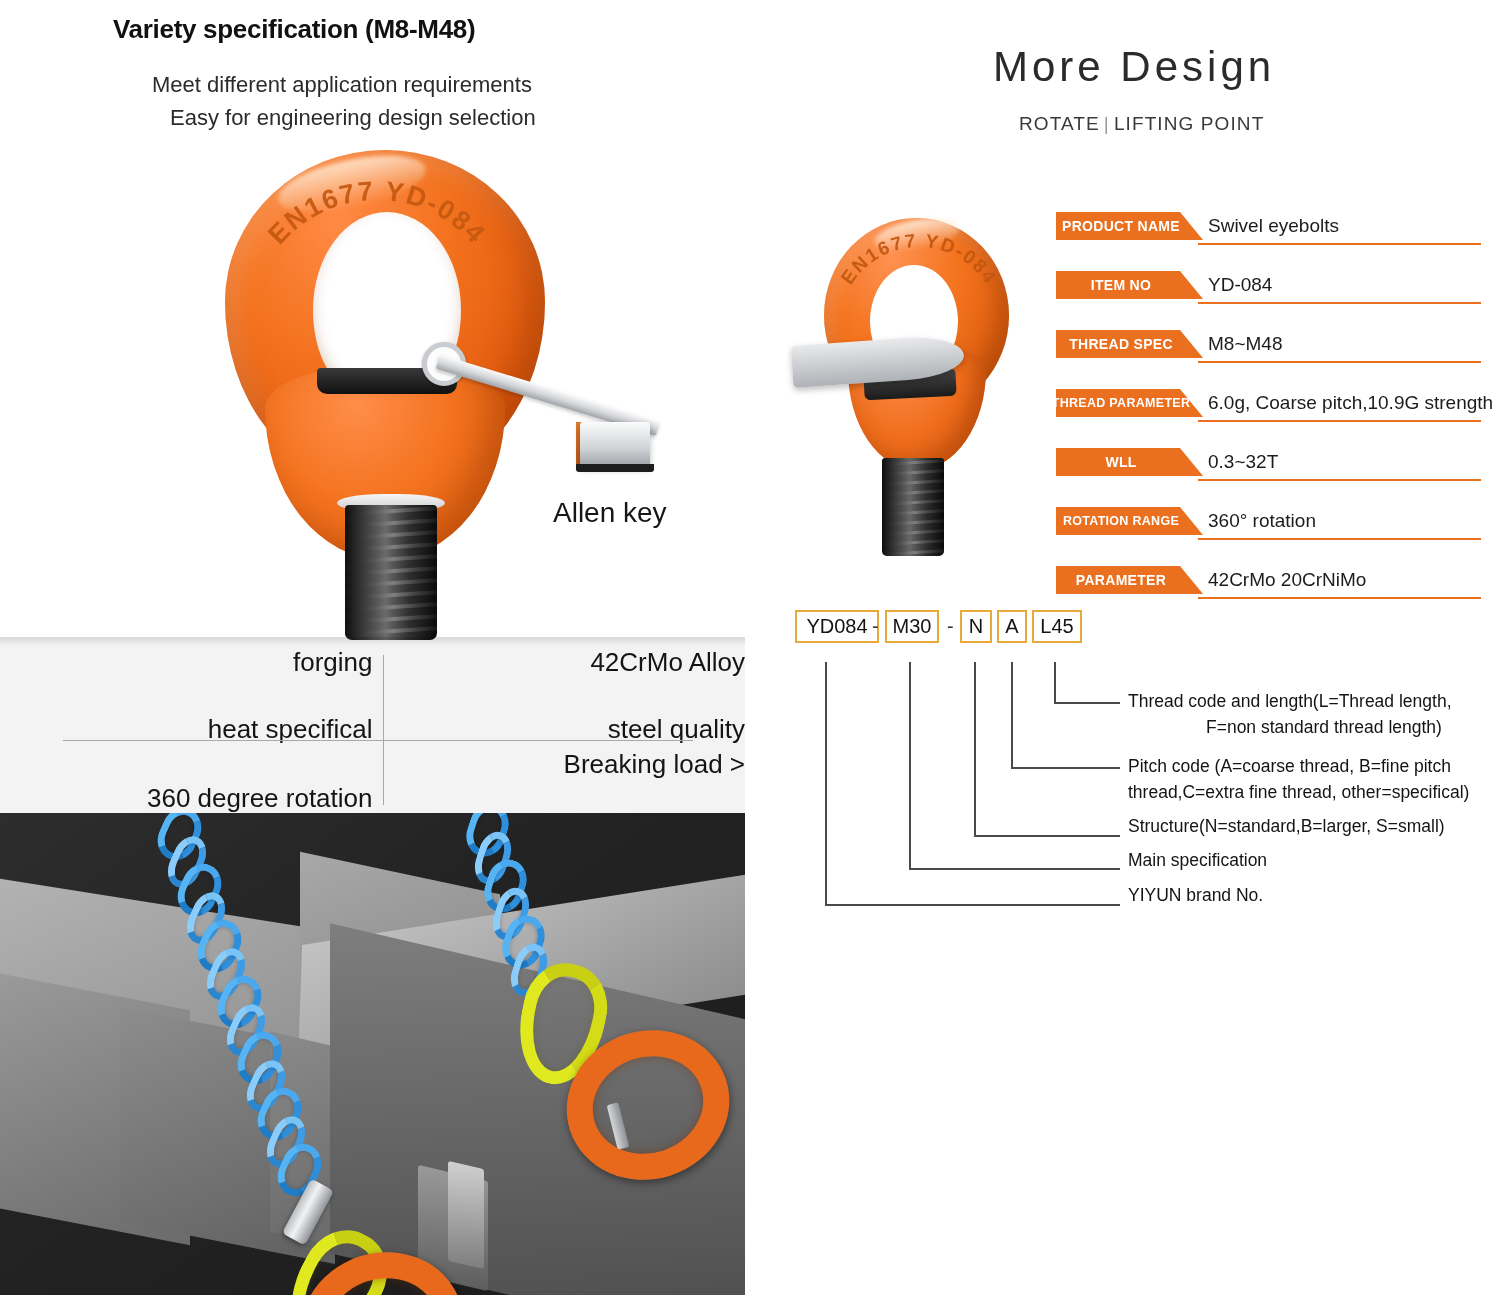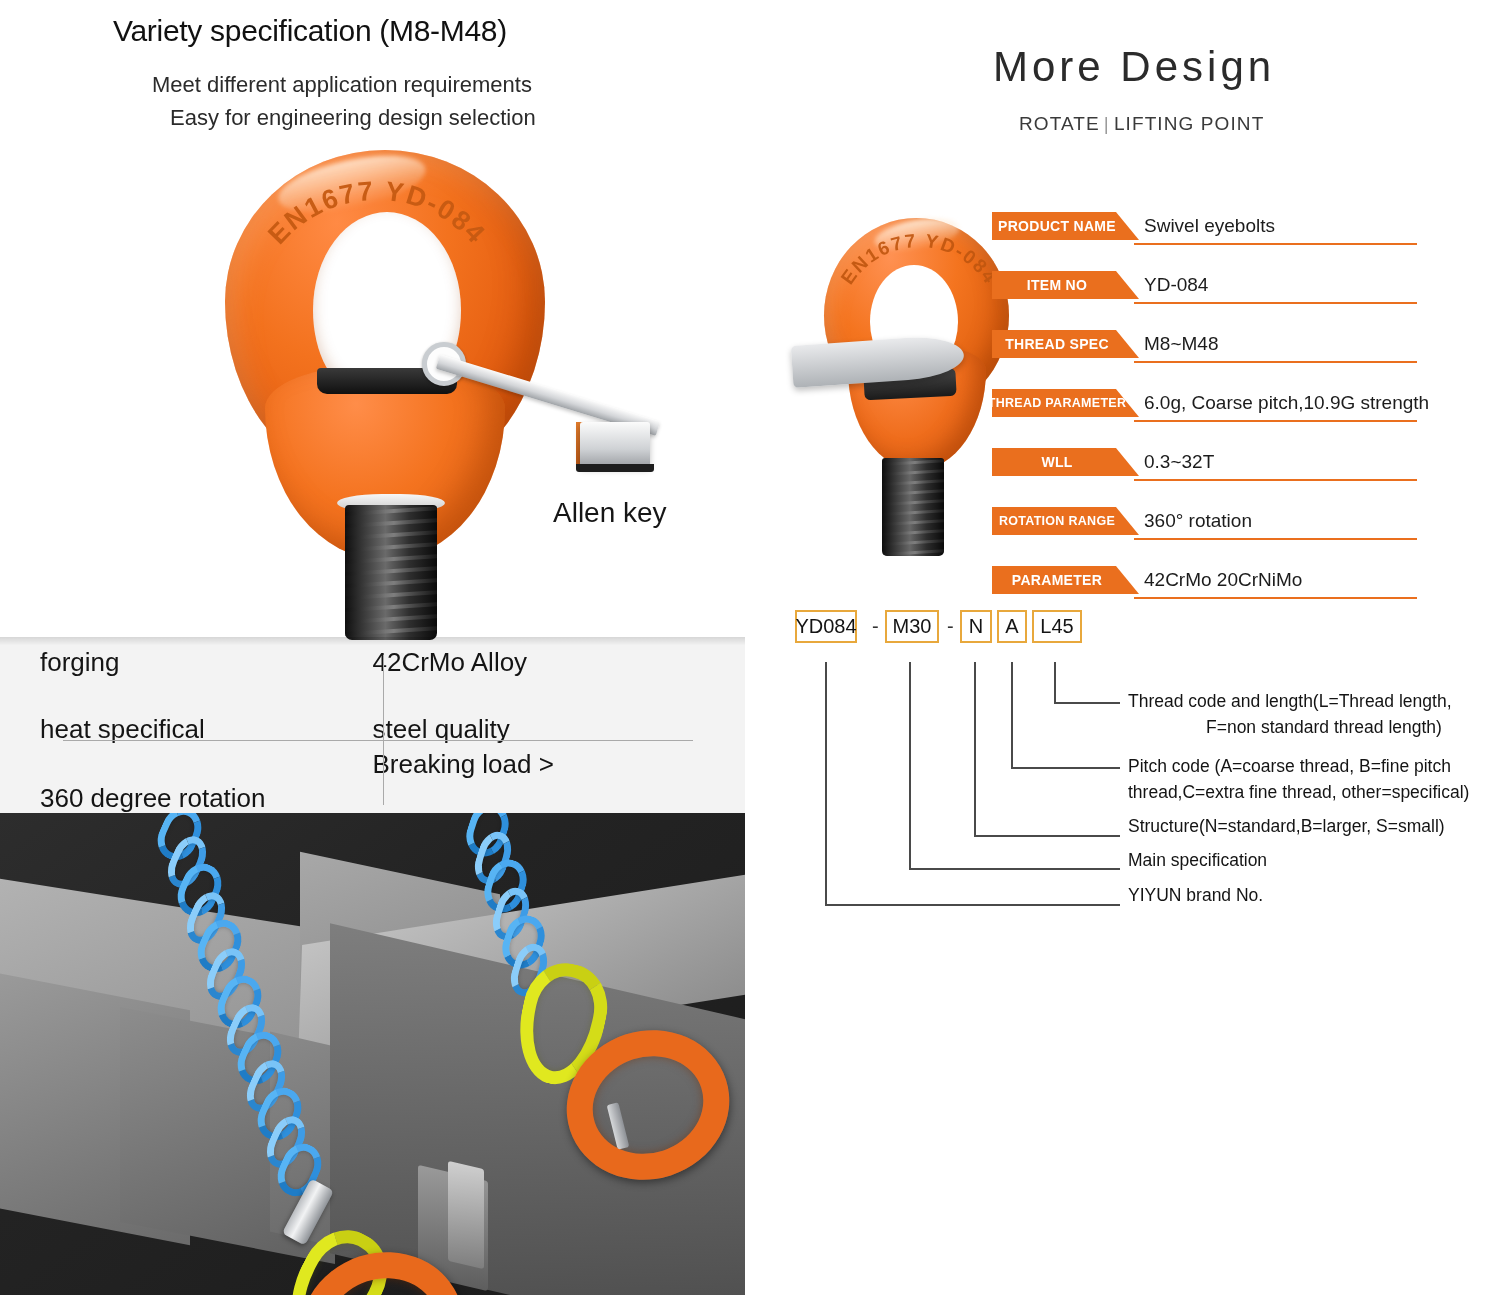--- a/index.html
+++ b/index.html
@@ -7,21 +7,21 @@
     width:1500px;height:1295px;
     background:#ffffff;
     font-family:"Liberation Sans", sans-serif;
     color:#1b1b1b;
     overflow:hidden;
     position:relative;
   }
   .page{position:relative;width:1500px;height:1295px;}
   .title-main{
     position:absolute;left:113px;top:14px;
-    font-size:30px;font-weight:normal;letter-spacing:-0.3px;
+    font-size:26px;font-weight:bold;letter-spacing:-0.3px;
     color:#111;white-space:nowrap;
   }
   .sub1{position:absolute;left:152px;top:72px;font-size:22px;color:#2b2b2b;white-space:nowrap;}
   .sub2{position:absolute;left:170px;top:105px;font-size:22px;color:#2b2b2b;white-space:nowrap;}
 
   
   .hero{position:absolute;left:210px;top:150px;width:530px;height:500px;}
   .eye-wrap{position:absolute;left:15px;top:0;width:330px;height:400px;}
   .eye-body{
     position:absolute;left:0;top:0;width:320px;height:330px;
@@ -114,21 +114,21 @@
   .feat-shadow{
     position:absolute;left:0;top:637px;width:745px;height:12px;
     background:linear-gradient(180deg,rgba(0,0,0,.16),rgba(0,0,0,0));
   }
   .feat-table{
     position:absolute;left:0;top:645px;width:745px;height:168px;
     background:#f3f3f3;
     display:grid;grid-template-columns:1fr 1fr;grid-template-rows:1fr 1fr;
   }
   .feat-cell{
-    display:flex;flex-direction:column;align-items:flex-start;justify-content:center;
+    display:flex;flex-direction:column;align-items:flex-end;justify-content:center;
     font-size:26px;line-height:1.35;color:#141414;text-align:center;gap:32px;
   }
   .feat-cell.c1,.feat-cell.c3{padding-left:40px;}
   .feat-vline{
     position:absolute;left:383px;top:655px;width:1px;height:150px;background:#a9a9a9;
   }
   .feat-hline{
     position:absolute;left:63px;top:740px;width:630px;height:1px;background:#a9a9a9;
   }
 
@@ -253,21 +253,21 @@
     border-radius:3px 3px 5px 5px;overflow:hidden;
   }
   .mini-bolt .thread{
     position:absolute;left:-5px;width:76px;height:3px;
     background:linear-gradient(90deg,rgba(0,0,0,.75),rgba(165,165,165,.5),rgba(0,0,0,.8));
     transform:skewY(-3.5deg);
   }
   .mini-emb{position:absolute;left:42px;top:8px;width:190px;height:190px;}
 
   
-  .spec{position:absolute;left:992px;top:212px;width:425px;}
+  .spec{position:absolute;left:1056px;top:212px;width:425px;}
   .spec-row{position:relative;height:59px;}
   .tag{
     position:absolute;left:0;top:0;width:147px;height:28px;
     background:#ea6f1e;
     clip-path:polygon(0 0, 124px 0, 147px 28px, 0 28px);
     display:flex;align-items:center;justify-content:center;
     padding-right:17px;box-sizing:border-box;
   }
   .tag span{
     color:#ffffff;font-size:14px;font-weight:bold;letter-spacing:.3px;white-space:nowrap;
@@ -488,21 +488,21 @@
     <div class="spec-row">
       <div class="tag">
         <span>PARAMETER</span>
         </div>
       <div class="val">42CrMo    20CrNiMo</div>
       <div class="rule"></div>
     </div>
   </div>
 
   <div class="code">
-    <div class="cbox" style="left:5px;width:62px">YD084</div>
+    <div class="cbox" style="left:5px;width:84px">YD084</div>
     <div class="dash" style="left:82px">-</div>
     <div class="cbox" style="left:95px;width:54px">M30</div>
     <div class="dash" style="left:157px">-</div>
     <div class="cbox" style="left:170px;width:32px">N</div>
     <div class="cbox" style="left:207px;width:30px">A</div>
     <div class="cbox" style="left:242px;width:50px">L45</div>
 
     <svg width="700" height="310" style="position:absolute;left:0;top:0">
       <g stroke="#4a4a4a" stroke-width="2" fill="none">
 

